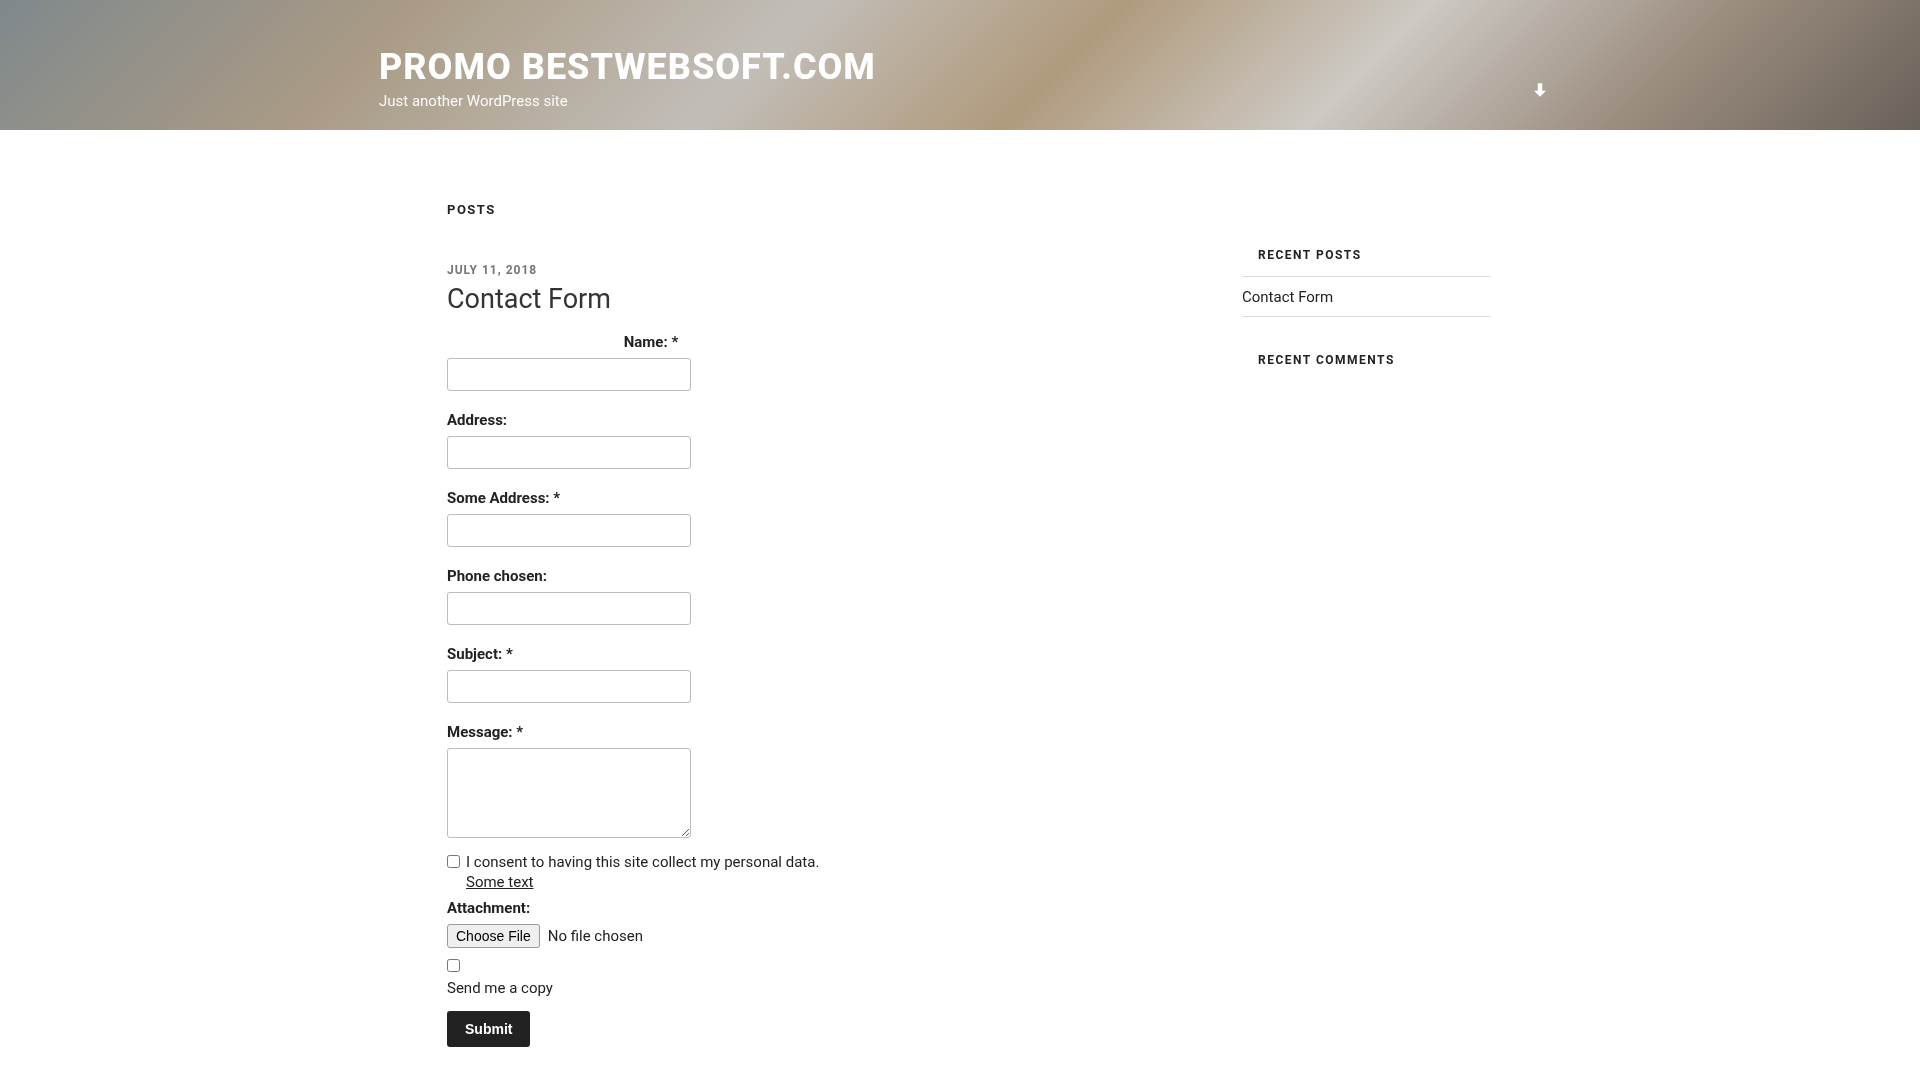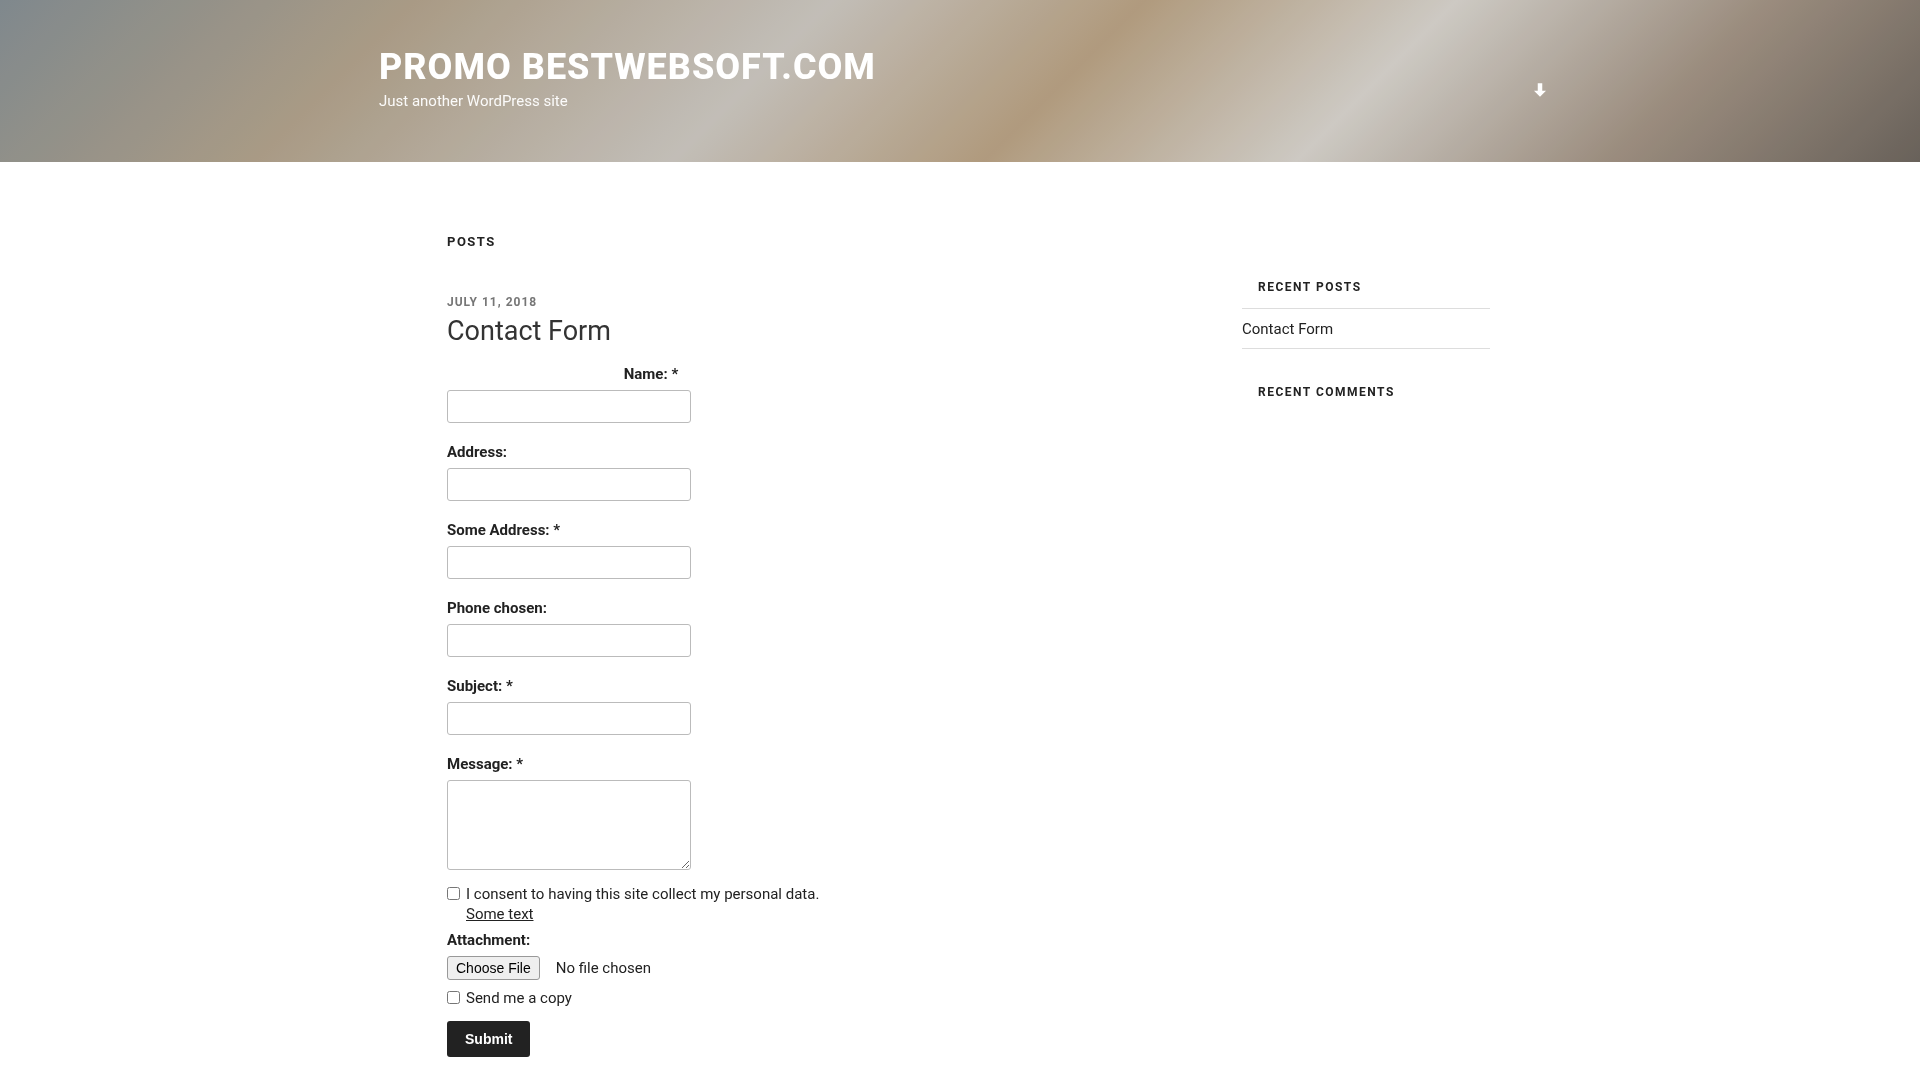--- a/index.html
+++ b/index.html
@@ -1,19 +1,19 @@
 <!DOCTYPE html>
 <html><head>
 <meta charset="utf-8">
 <style>
   * { margin: 0; padding: 0; box-sizing: border-box; }
   body { font-family: -apple-system, BlinkMacSystemFont, "Segoe UI", Roboto, sans-serif; color: #222; background: #fff; }
 
   .hero {
-    height: 162px;
+    height: 130px;
     background: linear-gradient(135deg, #8a9499 0%, #b8a890 20%, #d4cfc8 40%, #c0a888 55%, #e0dcd5 70%, #a89888 85%, #706860 100%);
     position: relative;
     overflow: hidden;
   }
   .hero-overlay {
     position: absolute; inset: 0;
     background: rgba(40,40,40,0.1);
   }
   .hero-content {
     position: absolute;
@@ -109,21 +109,21 @@
     font-size: 15px;
     line-height: 1.35;
     color: #222;
   }
   .checkbox-row input { margin-top: 3px; }
   .consent-link { text-decoration: underline; color: #222; }
 
   .file-row {
     display: flex;
     align-items: center;
-    gap: 16px;
+    gap: 8px;
     margin-top: 2px;
   }
   .file-btn {
     border: 1px solid #999;
     background: #efefef;
     border-radius: 3px;
     padding: 3px 8px;
     font-size: 14px;
     cursor: pointer;
   }
@@ -215,21 +215,21 @@
           <span>I consent to having this site collect my personal data. </span><a class="consent-link">Some text</a>
         </span>
       </div>
 
       <label class="field-label" style="margin-top:6px;">Attachment:</label>
       <div class="file-row">
         <button type="button" class="file-btn">Choose File</button>
         <span class="file-status">No file chosen</span>
       </div>
 
-      <div class="checkbox-row" style="margin-top:8px;">
+      <div class="checkbox-row" style="margin-top:8px;flex-direction:column;">
         <input type="checkbox" style="">
         <span>Send me a copy</span>
       </div>
 
       <button type="submit" class="submit-btn">Submit</button>
     </form>
   </main>
 
   <aside class="sidebar-col">
     <h3 class="widget-title">RECENT POSTS</h3>

